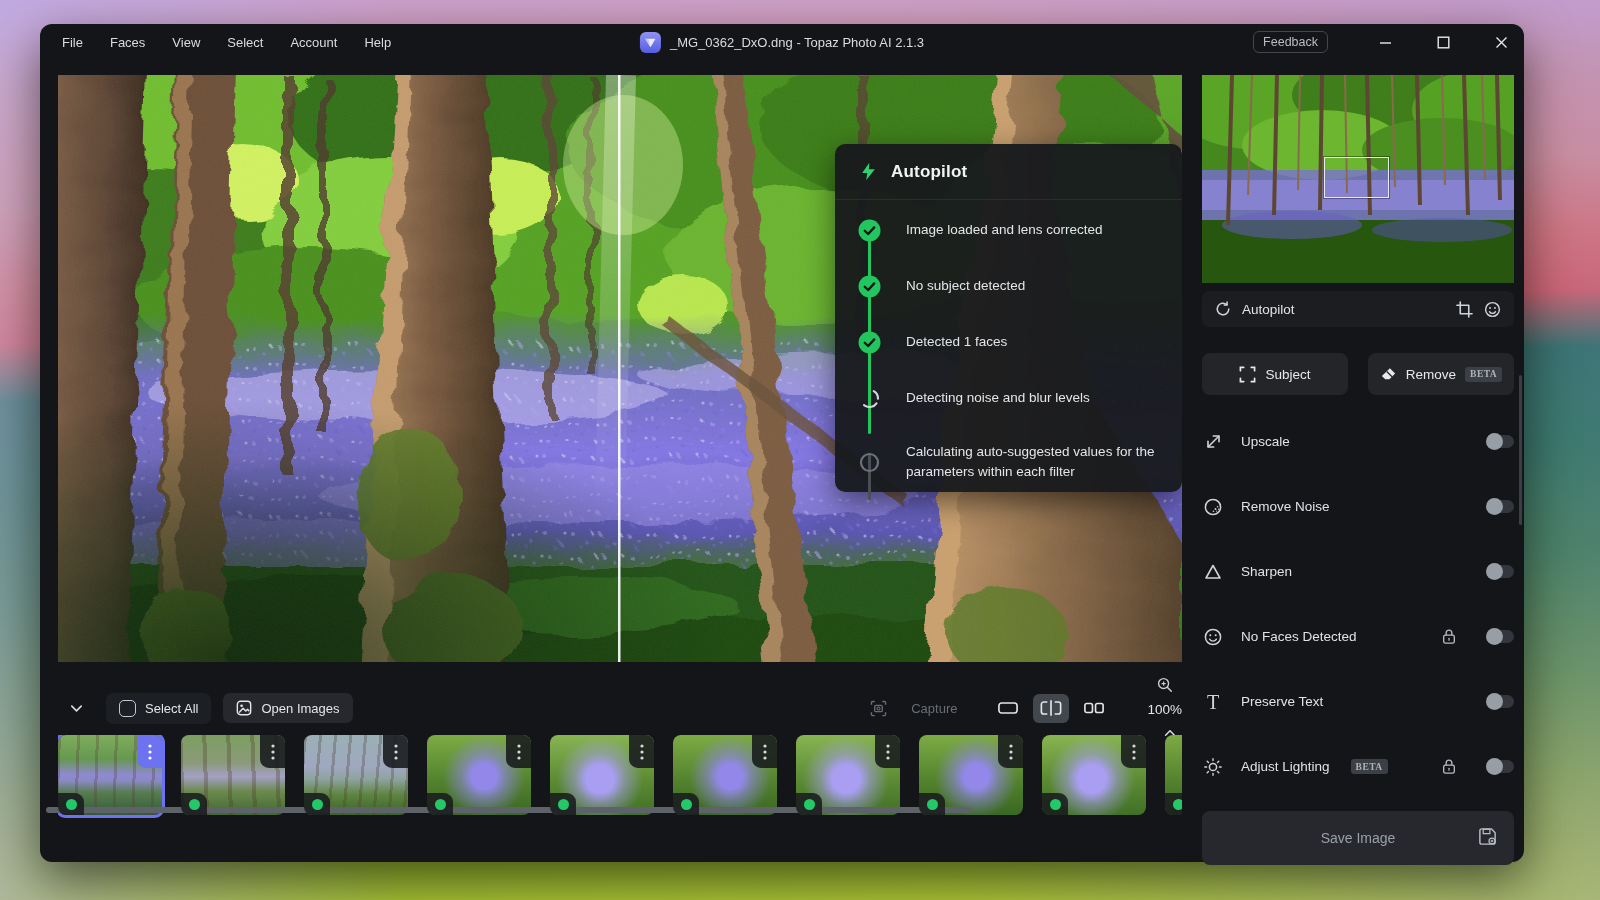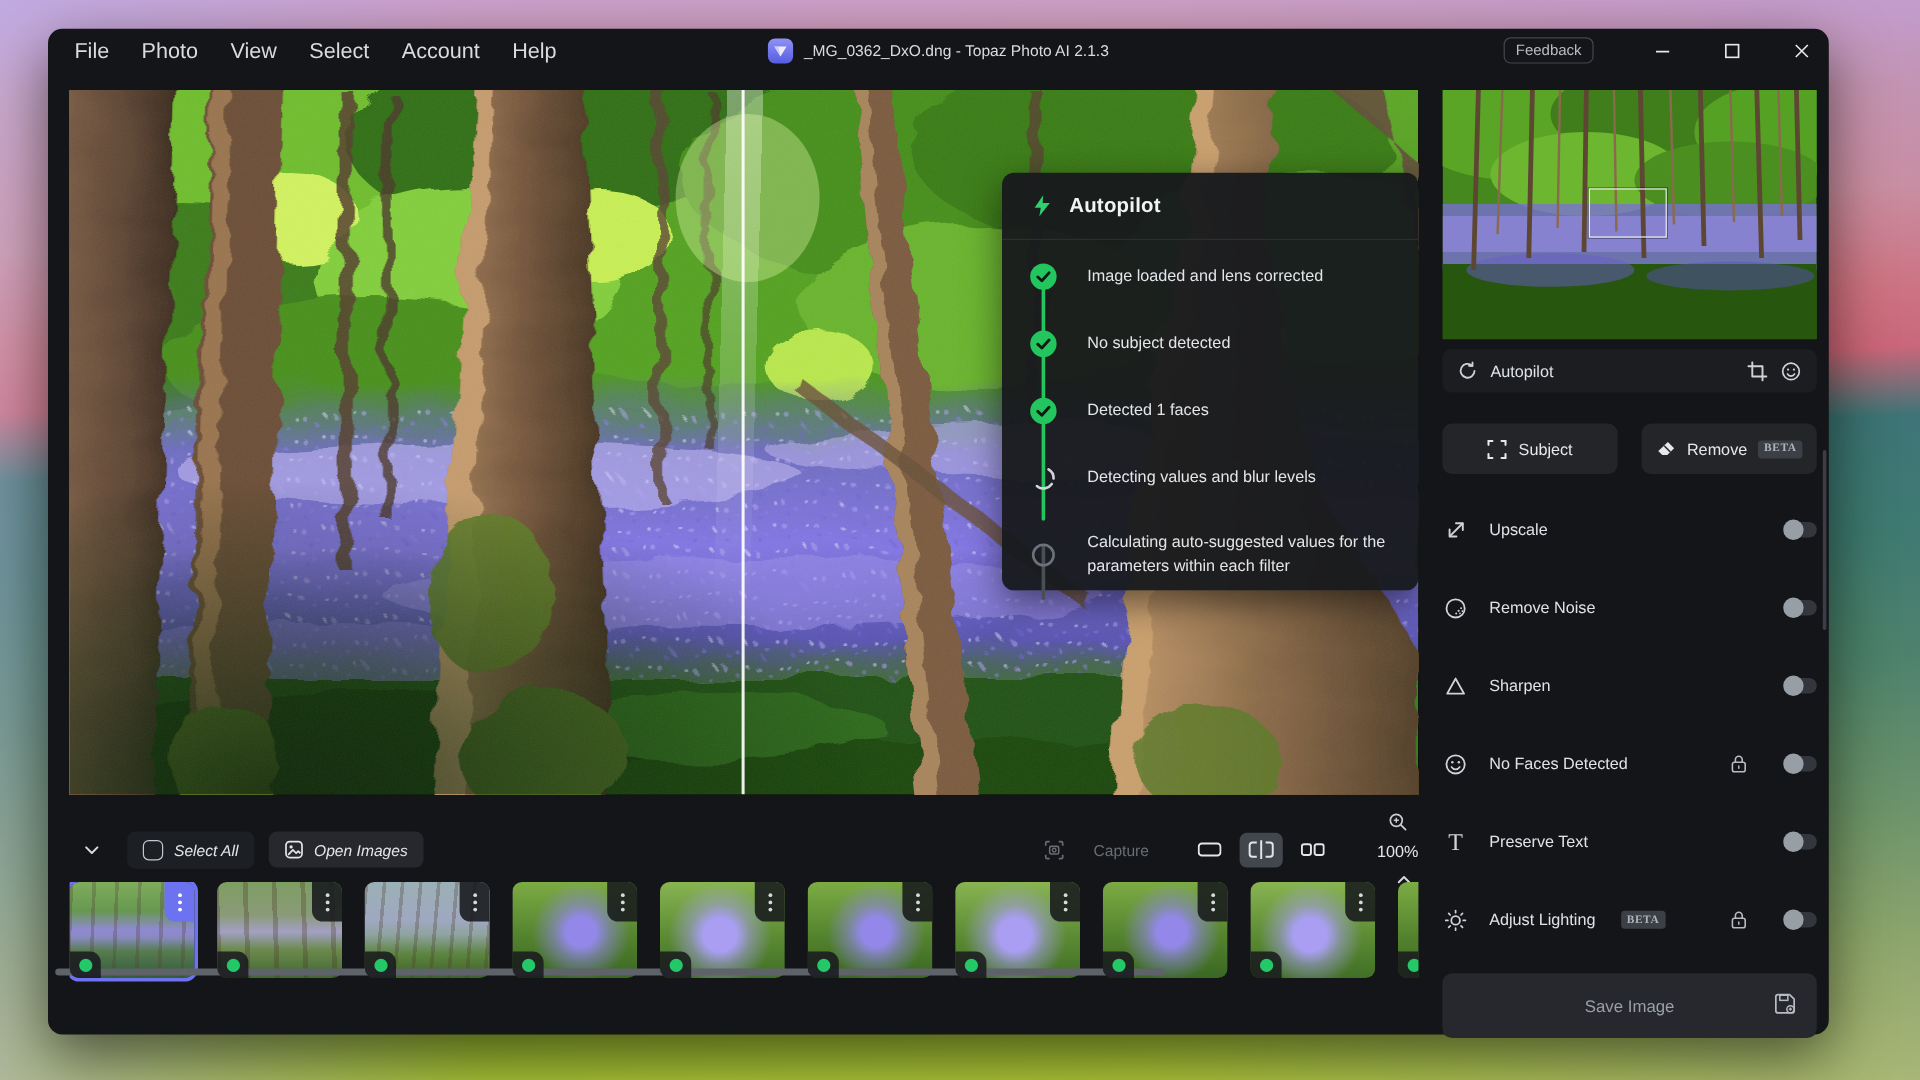--- a/index.html
+++ b/index.html
@@ -11,21 +11,21 @@
   }
   #stage::before{content:"";position:absolute;inset:0;
     background:linear-gradient(90deg, rgba(185,178,240,.55) 0, rgba(185,178,240,0) 25%),
                linear-gradient(180deg, rgba(200,160,210,.5) 0, rgba(200,160,210,0) 8%);
     pointer-events:none;}
   
   .win{position:absolute;left:40px;top:24px;width:1484px;height:838px;background:#141519;
        border-radius:12px;box-shadow:0 18px 50px rgba(0,0,0,.55);color:#e6e8eb;}
   
   .titlebar{position:absolute;left:0;top:0;right:0;height:36px;display:flex;align-items:center;}
-  .menus{display:flex;gap:27px;padding-left:22px;font-size:18px;color:#d9dbdf;}
+  .menus{display:flex;gap:27px;padding-left:22px;font-size:13px;color:#d9dbdf;}
   .menus span{cursor:default;}
   .titlewrap{position:absolute;left:50%;top:0;height:36px;transform:translateX(-50%);
      display:flex;align-items:center;gap:9px;font-size:13px;color:#d9dbdf;}
   .applogo{width:21px;height:21px;border-radius:6px;background:linear-gradient(180deg,#8f93f5,#565ce2);
      display:flex;align-items:center;justify-content:center;}
   .winctl{position:absolute;right:0;top:0;height:36px;display:flex;align-items:center;gap:12px;}
   .feedback{border:1px solid #43464c;border-radius:6px;padding:3px 9px;font-size:12.5px;color:#b9bdc3;margin-right:22px;}
   .wbtn{width:46px;height:36px;display:flex;align-items:center;justify-content:center;color:#e6e8eb;}
   
   .canvas{position:absolute;left:18px;top:51px;width:1124px;height:587px;background:#000;overflow:hidden;}
@@ -59,21 +59,21 @@
   .frow .grow{flex:1;}
   .lock{width:17px;height:18px;color:#b7bbc1;margin-right:12px;display:flex;align-items:center;}
   .toggle{width:27px;height:13px;border-radius:7px;background:#33363c;position:relative;flex:0 0 27px;}
   .toggle .knob{position:absolute;left:-1px;top:-2px;width:17px;height:17px;border-radius:50%;background:#989ea6;}
   .savebtn{margin-top:12px;height:54px;background:#26282d;border-radius:8px;display:flex;align-items:center;justify-content:center;position:relative;color:#9aa0a8;font-size:14px;}
   .savebtn .sicon{position:absolute;right:16px;top:15px;color:#b9bdc3;}
   .sidescroll{position:absolute;right:-8px;top:300px;width:3px;height:150px;background:#3b3e44;border-radius:2px;}
   
   .btoolbar{position:absolute;left:18px;top:662px;width:1124px;height:44px;display:flex;align-items:center;}
   .chevbtn{width:36px;display:flex;justify-content:center;color:#d6d9dd;}
-  .pill{display:flex;align-items:center;gap:9px;background:#1c1f23;border-radius:7px;padding:7px 13px;font-size:13px;color:#e3e5e9;margin-left:12px;font-style:italic;}
+  .pill{display:flex;align-items:center;gap:9px;background:#1c1f23;border-radius:7px;padding:7px 13px;font-size:13px;color:#e3e5e9;margin-left:12px;}
   .checkbox{width:17px;height:17px;border:1.7px solid #c4c8ce;border-radius:5px;box-sizing:border-box;}
   .tright{margin-left:auto;display:flex;align-items:center;gap:7px;}
   .capture{display:flex;align-items:center;gap:24px;color:#686d74;font-size:13px;margin-right:26px;}
   .vbtn{width:36px;height:29px;border-radius:6px;display:flex;align-items:center;justify-content:center;color:#e3e5e9;}
   .vbtn.active{background:#42464d;}
   .zoomgrp{display:flex;align-items:center;gap:9px;margin-left:28px;color:#e3e5e9;font-size:13.5px;flex-direction:column;}
   .zoomchev{margin-left:10px;color:#d6d9dd;display:flex;}
   
   .strip{position:absolute;left:18px;top:711px;width:1124px;height:86px;display:flex;gap:19px;overflow:hidden;}
   .thumb{position:relative;flex:0 0 104px;height:80px;border-radius:8px;overflow:hidden;background:#223015;}
@@ -100,21 +100,21 @@
 </style>
 </head>
 <body>
 
 <div id="stage">
   <div class="win">
 
     <div class="titlebar">
       <div class="menus">
         <span>File</span>
-        <span>Photo</span>
+        <span>Faces</span>
         <span>View</span>
         <span>Select</span>
         <span>Account</span>
         <span>Help</span>
       </div>
       <div class="titlewrap">
         <span class="applogo">
           <svg width="13" height="13" viewBox="0 0 14 14">
               <polygon points="1.5,3 12.5,3 7,12" fill="#eceafc"></polygon>
               <polygon points="1.5,3 7,12 5,3.6" fill="#c9c8f7"></polygon>
@@ -309,21 +309,21 @@
             </span>
             <span class="steplabel">Detected 1 faces</span>
           </div>
 
           <div class="step">
             <span class="stepicon">
               <svg width="21" height="21" viewBox="0 0 21 21">
                   <circle cx="10.5" cy="10.5" r="8.5" fill="none" stroke="#d2d5da" stroke-width="2.2" stroke-linecap="round" stroke-dasharray="9 5 14 80" transform="rotate(-60 10.5 10.5)"></circle>
                 </svg>
             </span>
-            <span class="steplabel">Detecting values and blur levels</span>
+            <span class="steplabel">Detecting noise and blur levels</span>
           </div>
 
           <div class="step last">
             <span class="stepicon">
               <svg width="21" height="21" viewBox="0 0 21 21">
                   <circle cx="10.5" cy="10.5" r="8.5" fill="none" stroke="#6d7279" stroke-width="2.2"></circle>
                 </svg>
             </span>
             <span class="steplabel">Calculating auto-suggested values for the parameters within each filter</span>
           </div>

